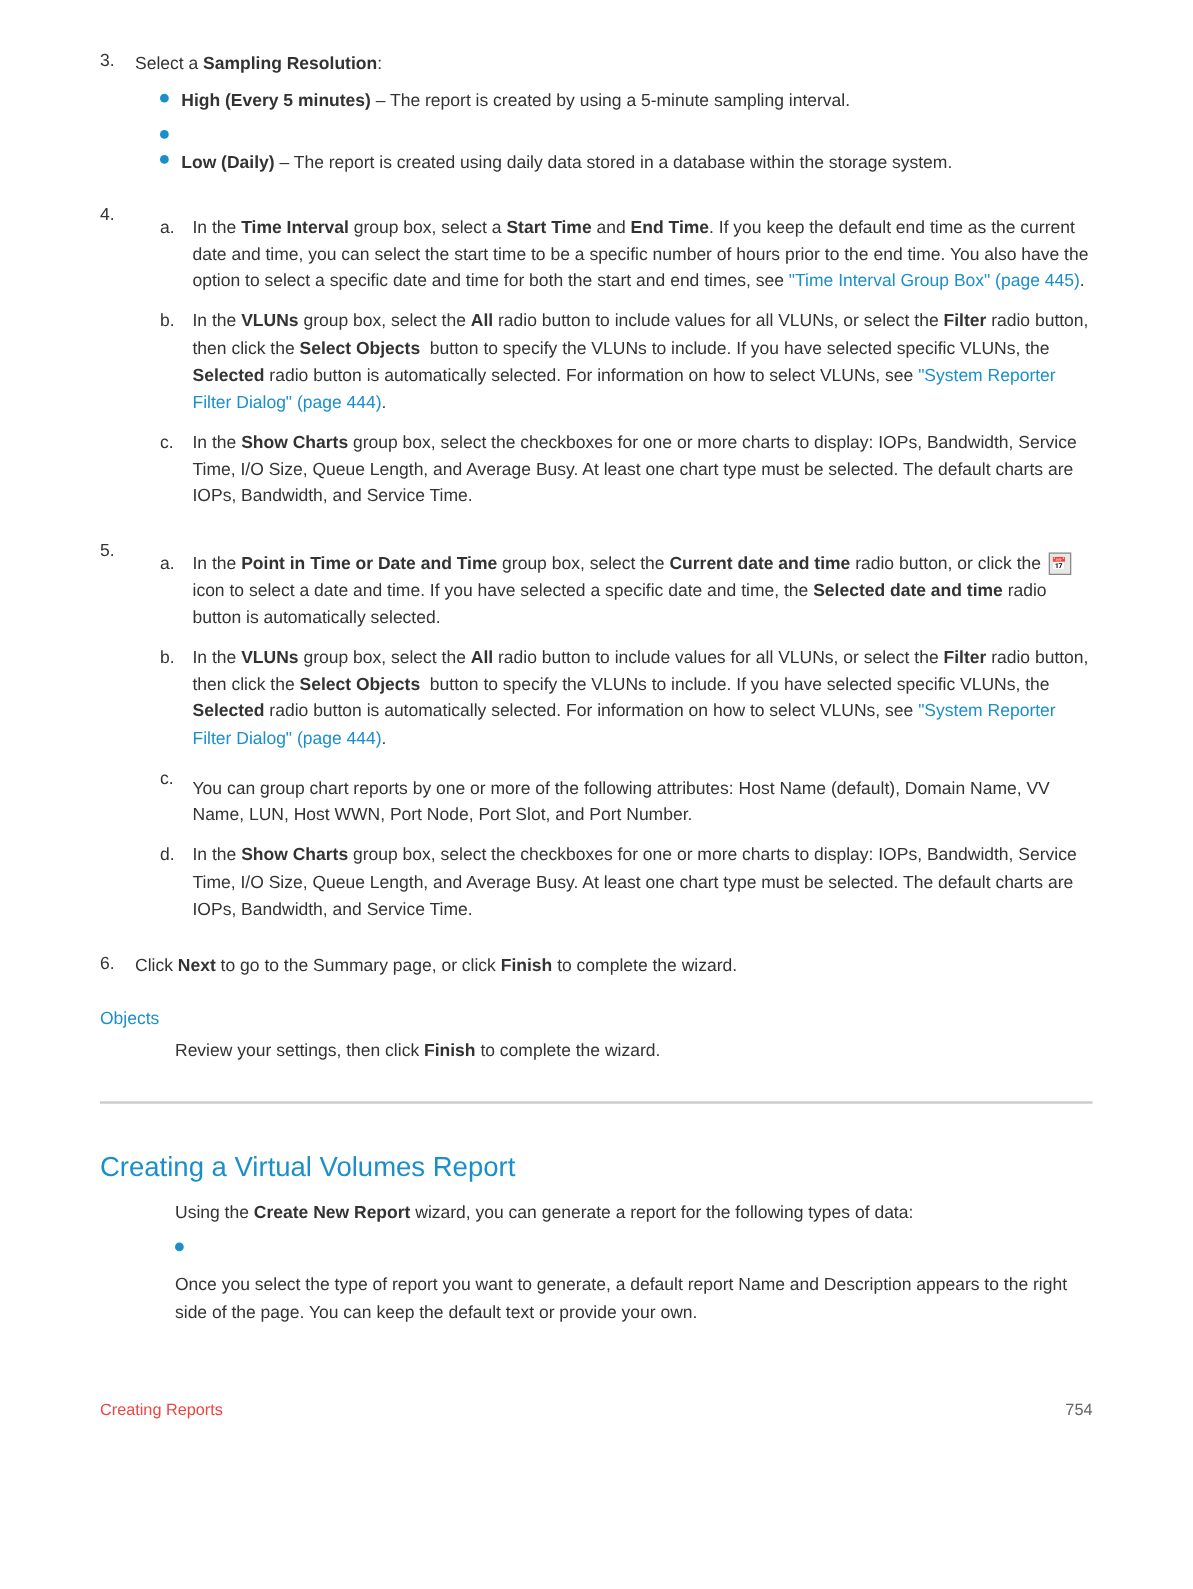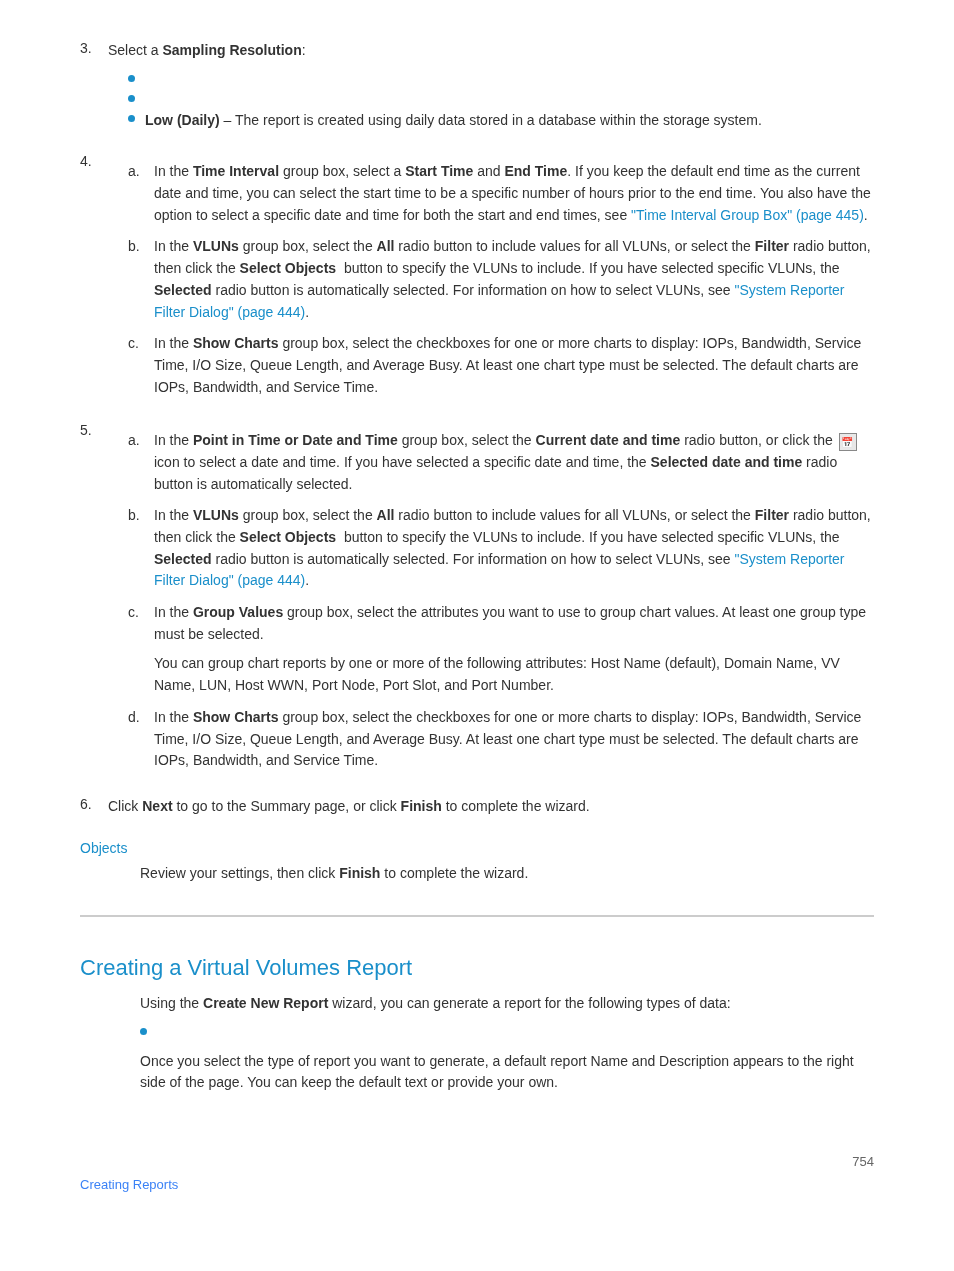--- a/index.html
+++ b/index.html
@@ -125,20 +125,21 @@
 
   <ol class="numbered-list main-list">
 
     <li class="numbered-item">
       <span class="num">3.</span>
       <div class="content">
         <p>Select a <b>Sampling Resolution</b>:</p>
         <ul class="bullet-list" style="margin-top:8px; margin-left:20px;">
           <li class="bullet-item">
             <span class="bullet-dot"></span>
+            <span><b>High (Every 5 minutes)</b> – The report is created by using a 5-minute sampling interval.</span>
           </li>
           <li class="bullet-item">
             <span class="bullet-dot"></span>
           </li>
           <li class="bullet-item">
             <span class="bullet-dot"></span>
             <span><b>Low (Daily)</b> – The report is created using daily data stored in a database within the storage system.</span>
           </li>
         </ul>
       </div>
@@ -182,21 +183,20 @@
           </li>
           <li class="lettered-item">
             <span class="letter">b.</span>
             <div class="content">
               In the <b>VLUNs</b> group box, select the <b>All</b> radio button to include values for all VLUNs, or select the <b>Filter</b> radio button, then click the <b>Select Objects</b>&nbsp; button to specify the VLUNs to include. If you have selected specific VLUNs, the <b>Selected</b> radio button is automatically selected. For information on how to select VLUNs, see <span class="link">"System Reporter Filter Dialog" (page 444)</span>.
             </div>
           </li>
           <li class="lettered-item">
             <span class="letter">c.</span>
             <div class="content">
-              <p>In the <b>Group Values</b> group box, select the attributes you want to use to group chart values. At least one group type must be selected.</p>
               <p style="margin-top:8px;">You can group chart reports by one or more of the following attributes: Host Name (default), Domain Name, VV Name, LUN, Host WWN, Port Node, Port Slot, and Port Number.</p>
             </div>
           </li>
           <li class="lettered-item">
             <span class="letter">d.</span>
             <div class="content">
               In the <b>Show Charts</b> group box, select the checkboxes for one or more charts to display: IOPs, Bandwidth, Service Time, I/O Size, Queue Length, and Average Busy. At least one chart type must be selected. The default charts are IOPs, Bandwidth, and Service Time.
             </div>
           </li>
         </ol>
@@ -226,17 +226,17 @@
       <ul class="bullet-list" style="margin-top: 8px; margin-left: 0;">
         <li class="bullet-item">
           <span class="bullet-dot"></span>
         </li>
       </ul>
       <p style="margin-top: 16px;">Once you select the type of report you want to generate, a default report Name and Description appears to the right side of the page. You can keep the default text or provide your own.</p>
     </div>
   </div>
 
   <div class="page-footer">
-    <span style="float:left; color: #3b82f6; margin-top: 23px;">Creating Reports</span>
+    <span style="float:left; color: #ef4444;">Creating Reports</span>
     <span>754</span>
   </div>
 
 </div>
 
 </body></html>

